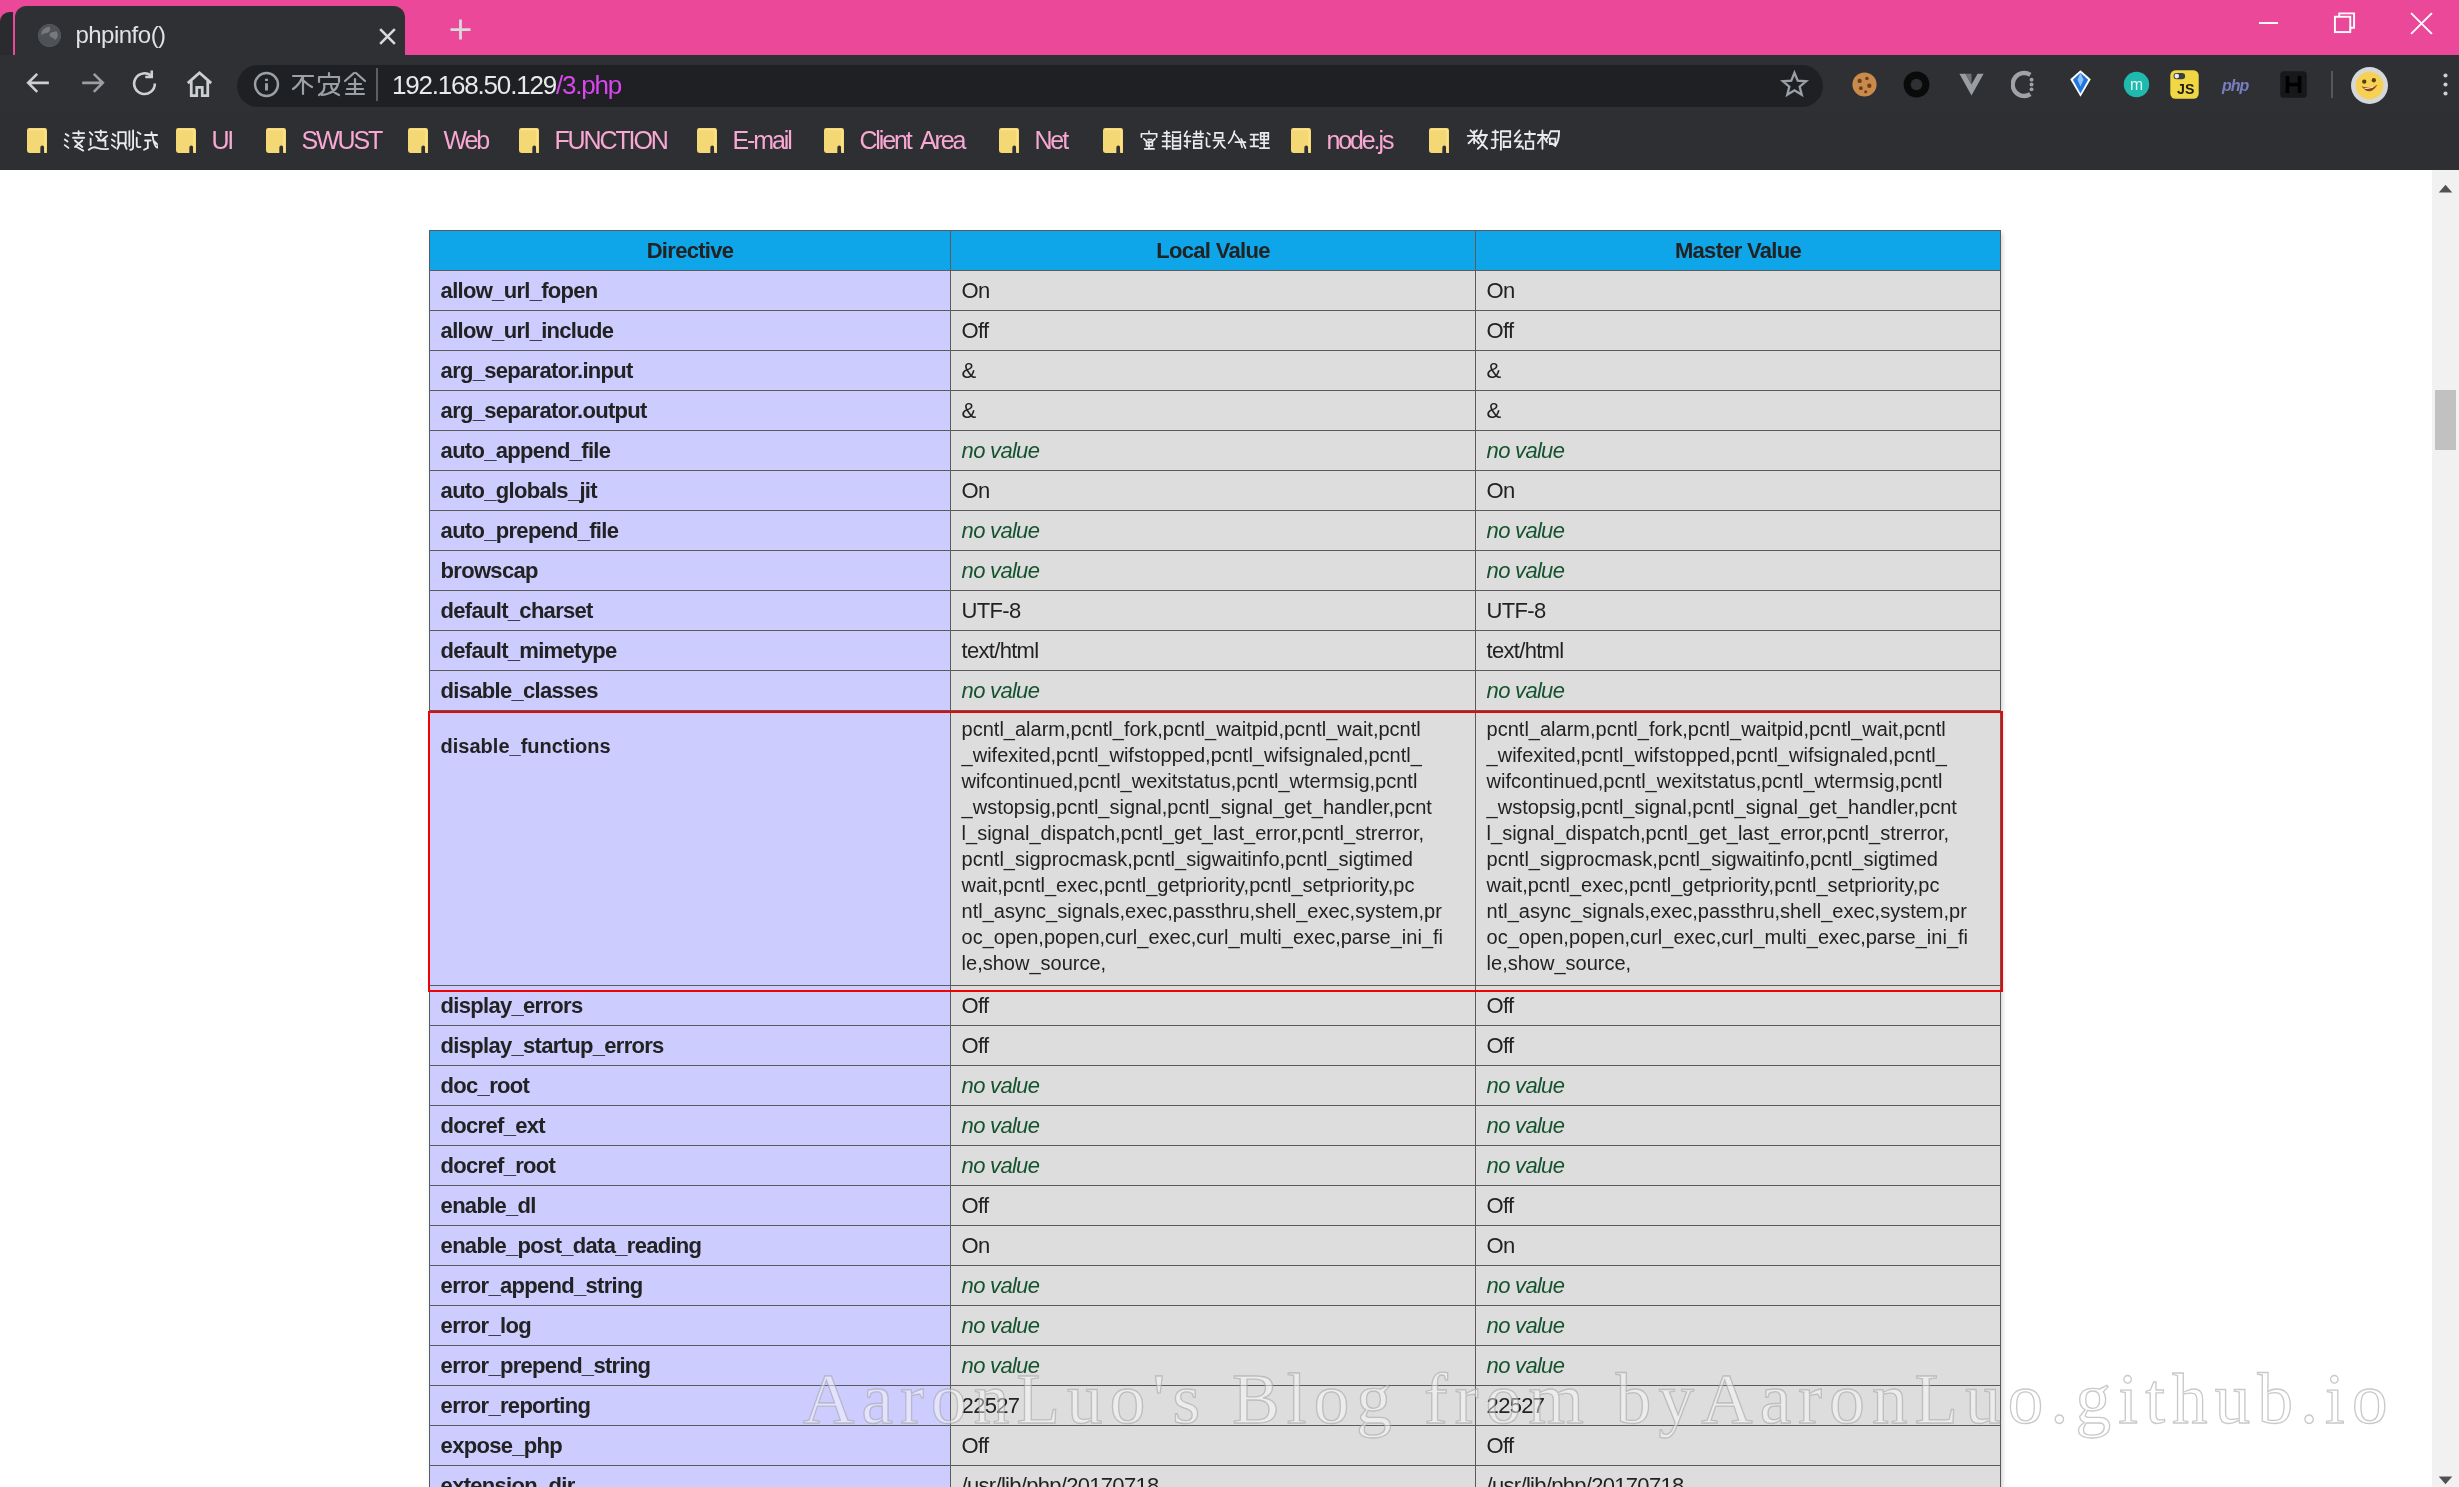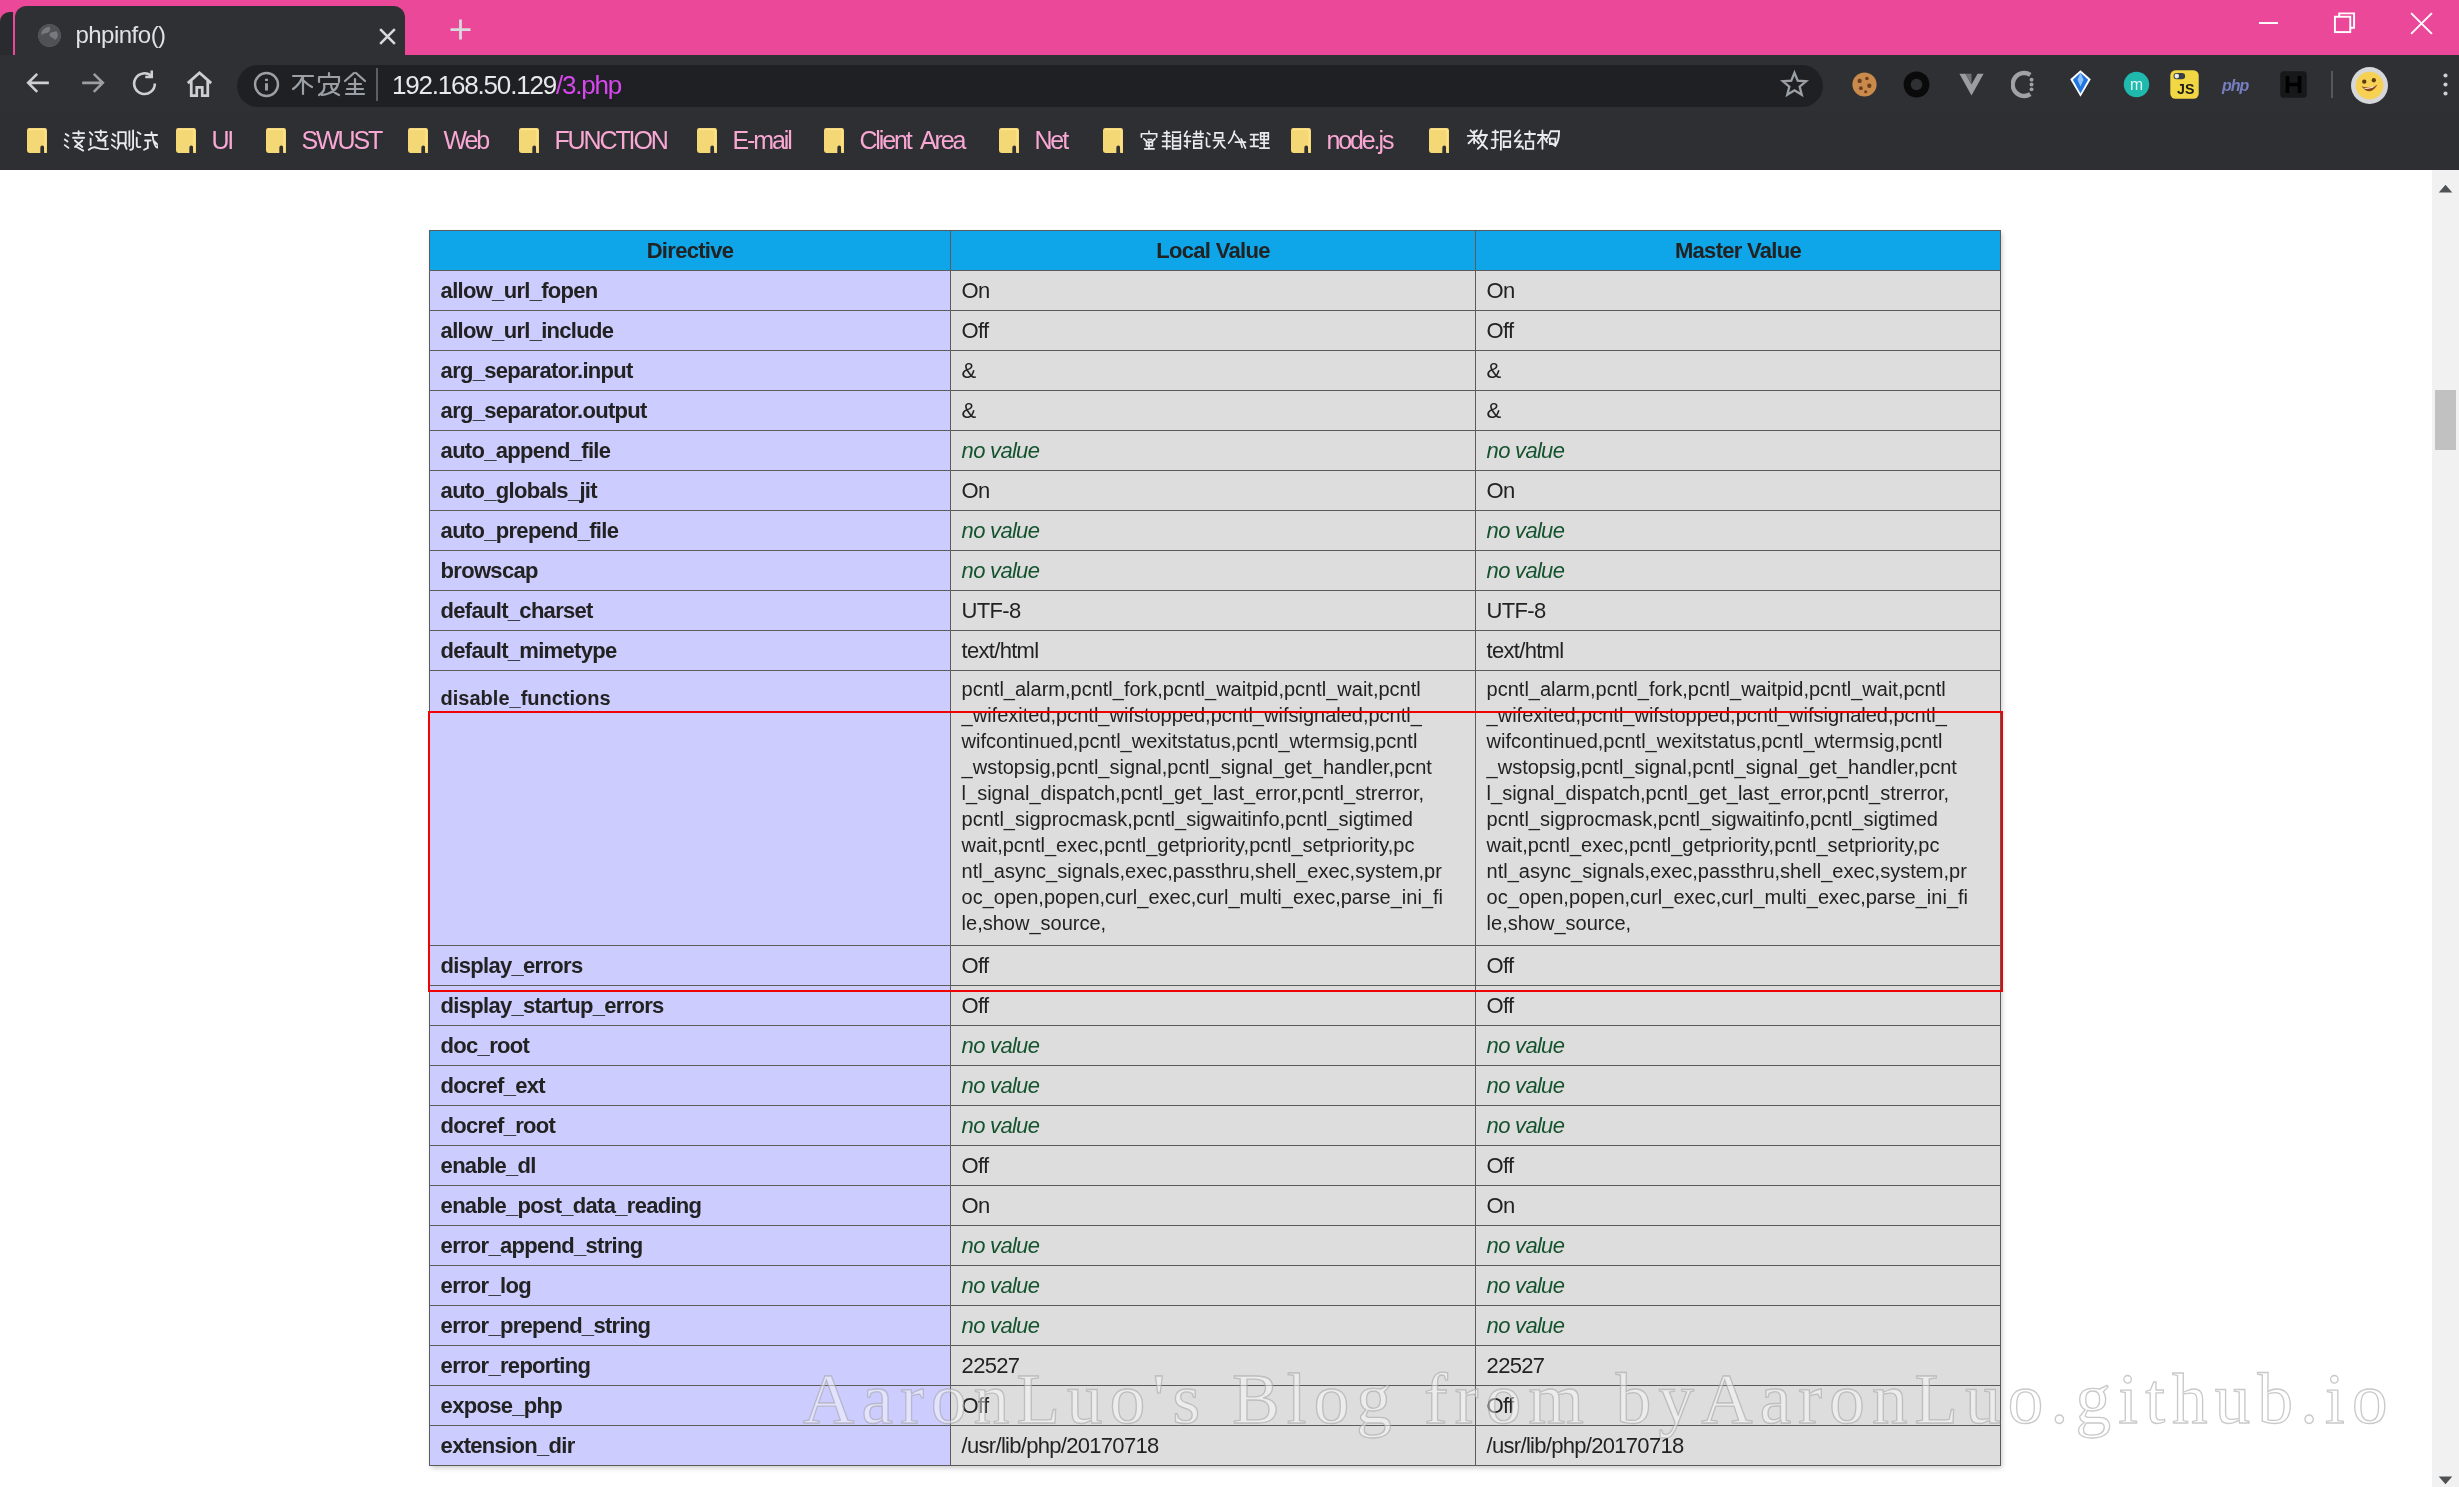--- a/index.html
+++ b/index.html
@@ -367,21 +367,26 @@
             <td class="e">default_charset</td>
             <td class="v">UTF-8</td>
             <td class="v">UTF-8</td>
           </tr>
       <tr>
             <td class="e">default_mimetype</td>
             <td class="v">text/html</td>
             <td class="v">text/html</td>
           </tr>
       <tr>
-            <td class="e df" style="vertical-align:top;padding-top:14px">disable_functions</td>
+            <td class="e">disable_classes</td>
+            <td class="v"><i class="nv">no value</i></td>
+            <td class="v"><i class="nv">no value</i></td>
+          </tr>
+      <tr>
+            <td class="e df" style="vertical-align:top;padding-top:22px">disable_functions</td>
           <td class="v df">pcntl_alarm,pcntl_fork,pcntl_waitpid,pcntl_wait,pcntl<br>_wifexited,pcntl_wifstopped,pcntl_wifsignaled,pcntl_<br>wifcontinued,pcntl_wexitstatus,pcntl_wtermsig,pcntl<br>_wstopsig,pcntl_signal,pcntl_signal_get_handler,pcnt<br>l_signal_dispatch,pcntl_get_last_error,pcntl_strerror,<br>pcntl_sigprocmask,pcntl_sigwaitinfo,pcntl_sigtimed<br>wait,pcntl_exec,pcntl_getpriority,pcntl_setpriority,pc<br>ntl_async_signals,exec,passthru,shell_exec,system,pr<br>oc_open,popen,curl_exec,curl_multi_exec,parse_ini_fi<br>le,show_source,</td>
           <td class="v df">pcntl_alarm,pcntl_fork,pcntl_waitpid,pcntl_wait,pcntl<br>_wifexited,pcntl_wifstopped,pcntl_wifsignaled,pcntl_<br>wifcontinued,pcntl_wexitstatus,pcntl_wtermsig,pcntl<br>_wstopsig,pcntl_signal,pcntl_signal_get_handler,pcnt<br>l_signal_dispatch,pcntl_get_last_error,pcntl_strerror,<br>pcntl_sigprocmask,pcntl_sigwaitinfo,pcntl_sigtimed<br>wait,pcntl_exec,pcntl_getpriority,pcntl_setpriority,pc<br>ntl_async_signals,exec,passthru,shell_exec,system,pr<br>oc_open,popen,curl_exec,curl_multi_exec,parse_ini_fi<br>le,show_source,</td>
           </tr>
       <tr class="b">
             <td class="e">display_errors</td>
             <td class="v">Off</td>
             <td class="v">Off</td>
           </tr>
       <tr class="b">
             <td class="e">display_startup_errors</td>

